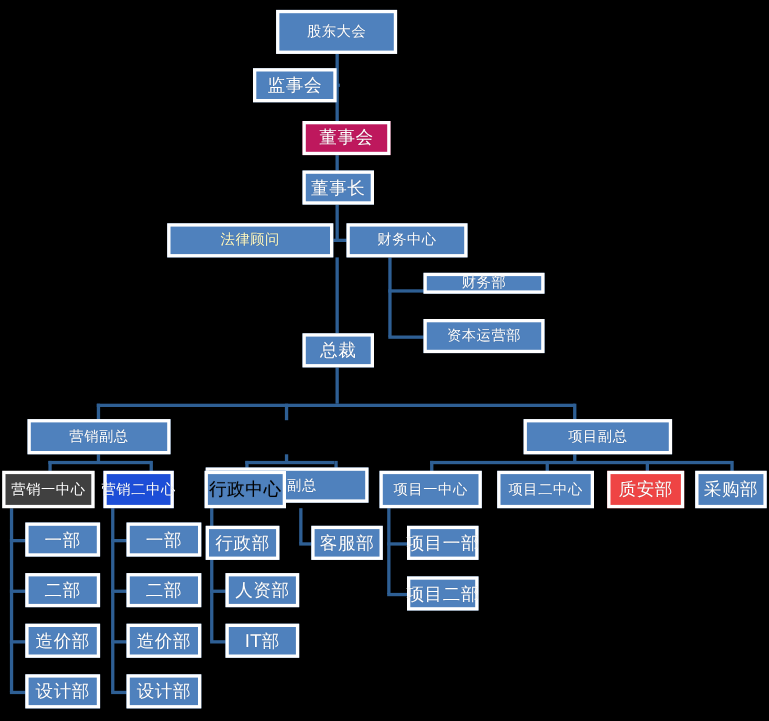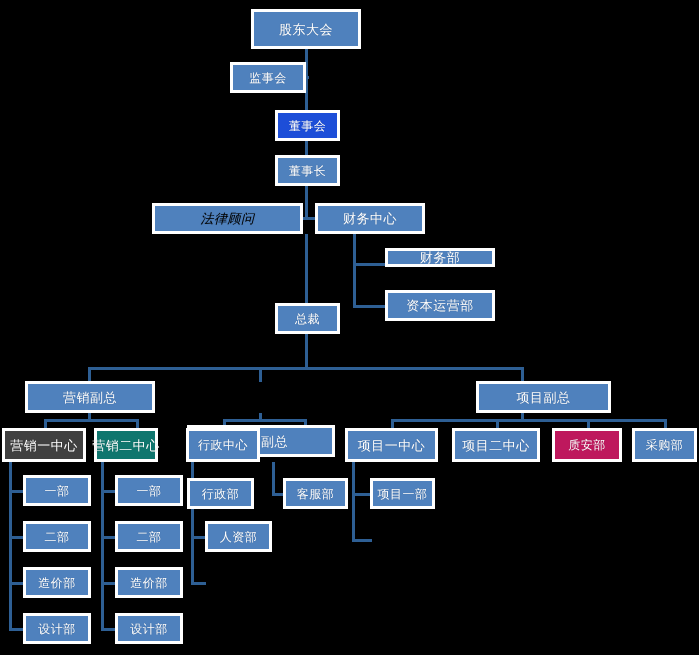--- a/index.html
+++ b/index.html
@@ -24,21 +24,21 @@
     display: flex;
     align-items: center;
     justify-content: center;
     font-size: 13px;
     line-height: 1;
     letter-spacing: 0.5px;
     white-space: nowrap;
     z-index: 3;
     text-shadow: 0 0 1px rgba(0,0,0,0.25);
   }
-  .node.small { font-size: 12px; }
+  .node.small { font-size: 16px; }
   .conn {
     position: absolute;
     background: #2e5f94;
     z-index: 1;
   }
   .conn.v { width: 3px; }
   .conn.h { height: 3px; }
 </style>
 </head>
 <body>
@@ -86,42 +86,44 @@
     <div class="conn h" style="left: 191px; top: 493px; width: 15px; background: rgb(46, 95, 148);"></div>
     <div class="conn h" style="left: 191px; top: 536px; width: 15px; background: rgb(46, 95, 148);"></div>
     <div class="conn h" style="left: 191px; top: 582px; width: 15px; background: rgb(46, 95, 148);"></div>
     <div class="conn v" style="left: 272px; top: 462px; height: 32px; background: rgb(46, 95, 148);"></div>
     <div class="conn h" style="left: 272px; top: 493px; width: 13px; background: rgb(46, 95, 148);"></div>
     <div class="conn v" style="left: 352px; top: 462px; height: 78px; background: rgb(46, 95, 148);"></div>
     <div class="conn h" style="left: 352px; top: 493px; width: 20px; background: rgb(46, 95, 148);"></div>
     <div class="conn h" style="left: 352px; top: 539px; width: 20px; background: rgb(46, 95, 148);"></div>
     <div class="node" style="left: 251px; top: 9px; width: 110px; height: 40px; background: rgb(79, 129, 189); border-color: rgb(255, 255, 255); color: rgb(255, 255, 255);">股东大会</div>
     <div class="node small" style="left: 230px; top: 62px; width: 76px; height: 31px; background: rgb(79, 129, 189); border-color: rgb(255, 255, 255); color: rgb(255, 255, 255);">监事会</div>
-    <div class="node small" style="left: 275px; top: 110px; width: 65px; height: 31px; background: #1d4ed8; border-color: rgb(255, 255, 255); color: rgb(255, 255, 255); font-family: Liberation Serif, serif;">董事会</div>
+    <div class="node small" style="left: 275px; top: 110px; width: 80px; height: 31px; background: #be185d; border-color: rgb(255, 255, 255); color: rgb(255, 255, 255); font-family: Liberation Serif, serif;">董事会</div>
     <div class="node small" style="left: 275px; top: 155px; width: 65px; height: 31px; background: rgb(79, 129, 189); border-color: rgb(255, 255, 255); color: rgb(255, 255, 255);">董事长</div>
-    <div class="node" style="left: 152px; top: 203px; width: 151px; height: 31px; background: rgb(79, 129, 189); border-color: rgb(255, 255, 255); color: #000000; font-style: italic;">法律顾问</div>
+    <div class="node" style="left: 152px; top: 203px; width: 151px; height: 31px; background: rgb(79, 129, 189); border-color: rgb(255, 255, 255); color: #fef9c3;">法律顾问</div>
     <div class="node" style="left: 315px; top: 203px; width: 110px; height: 31px; background: rgb(79, 129, 189); border-color: rgb(255, 255, 255); color: rgb(255, 255, 255);">财务中心</div>
     <div class="node" style="left: 385px; top: 248px; width: 110px; height: 19px; background: rgb(79, 129, 189); border-color: rgb(255, 255, 255); color: #ffffff;">财务部</div>
     <div class="node" style="left: 385px; top: 290px; width: 110px; height: 31px; background: rgb(79, 129, 189); border-color: rgb(255, 255, 255); color: rgb(255, 255, 255);">资本运营部</div>
     <div class="node small" style="left: 275px; top: 303px; width: 65px; height: 31px; background: rgb(79, 129, 189); border-color: rgb(255, 255, 255); color: rgb(255, 255, 255);">总裁</div>
     <div class="node" style="left: 25px; top: 381px; width: 130px; height: 32px; background: rgb(79, 129, 189); border-color: rgb(255, 255, 255); color: rgb(255, 255, 255);">营销副总</div>
     <div class="node" style="left: 187px; top: 381px; width: 148px; height: 32px; background: rgb(79, 129, 189); border-color: rgb(255, 255, 255); color: rgb(255, 255, 255); margin-top: 44px;">行政副总</div>
     <div class="node" style="left: 455px; top: 381px; width: 135px; height: 32px; background: rgb(79, 129, 189); border-color: rgb(255, 255, 255); color: rgb(255, 255, 255); margin-left: 21px;">项目副总</div>
     <div class="node" style="left: 2px; top: 428px; width: 84px; height: 34px; background: #404040; border-color: rgb(255, 255, 255); color: rgb(255, 255, 255);">营销一中心</div>
-    <div class="node" style="left: 94px; top: 428px; width: 64px; height: 34px; background: #0f766e; border-color: rgb(255, 255, 255); color: rgb(255, 255, 255);">营销二中心</div>
-    <div class="node small" style="left: 186px; top: 428px; width: 74px; height: 34px; background: rgb(79, 129, 189); border-color: rgb(255, 255, 255); color: #ffffff;">行政中心</div>
+    <div class="node" style="left: 94px; top: 428px; width: 64px; height: 34px; background: #1d4ed8; border-color: rgb(255, 255, 255); color: rgb(255, 255, 255);">营销二中心</div>
+    <div class="node small" style="left: 186px; top: 428px; width: 74px; height: 34px; background: rgb(79, 129, 189); border-color: rgb(255, 255, 255); color: #000000;">行政中心</div>
     <div class="node" style="left: 345px; top: 428px; width: 93px; height: 34px; background: rgb(79, 129, 189); border-color: rgb(255, 255, 255); color: rgb(255, 255, 255);">项目一中心</div>
     <div class="node" style="left: 452px; top: 428px; width: 88px; height: 34px; background: rgb(79, 129, 189); border-color: rgb(255, 255, 255); color: rgb(255, 255, 255);">项目二中心</div>
-    <div class="node small" style="left: 552px; top: 428px; width: 70px; height: 34px; background: #be185d; border-color: rgb(255, 255, 255); color: rgb(255, 255, 255); text-align: center;">质安部</div>
+    <div class="node small" style="left: 552px; top: 428px; width: 70px; height: 34px; background: #ef4444; border-color: rgb(255, 255, 255); color: rgb(255, 255, 255); text-align: center;">质安部</div>
     <div class="node small" style="left: 632px; top: 428px; width: 65px; height: 34px; background: rgb(79, 129, 189); border-color: rgb(255, 255, 255); color: rgb(255, 255, 255);">采购部</div>
     <div class="node small" style="left: 23px; top: 475px; width: 68px; height: 31px; background: rgb(79, 129, 189); border-color: rgb(255, 255, 255); color: rgb(255, 255, 255);">一部</div>
     <div class="node small" style="left: 23px; top: 521px; width: 68px; height: 31px; background: rgb(79, 129, 189); border-color: rgb(255, 255, 255); color: rgb(255, 255, 255);">二部</div>
     <div class="node small" style="left: 23px; top: 567px; width: 68px; height: 31px; background: rgb(79, 129, 189); border-color: rgb(255, 255, 255); color: rgb(255, 255, 255);">造价部</div>
     <div class="node small" style="left: 23px; top: 613px; width: 68px; height: 31px; background: rgb(79, 129, 189); border-color: rgb(255, 255, 255); color: rgb(255, 255, 255);">设计部</div>
     <div class="node small" style="left: 115px; top: 475px; width: 68px; height: 31px; background: rgb(79, 129, 189); border-color: rgb(255, 255, 255); color: rgb(255, 255, 255);">一部</div>
     <div class="node small" style="left: 115px; top: 521px; width: 68px; height: 31px; background: rgb(79, 129, 189); border-color: rgb(255, 255, 255); color: rgb(255, 255, 255);">二部</div>
     <div class="node small" style="left: 115px; top: 567px; width: 68px; height: 31px; background: rgb(79, 129, 189); border-color: rgb(255, 255, 255); color: rgb(255, 255, 255);">造价部</div>
     <div class="node small" style="left: 115px; top: 613px; width: 68px; height: 31px; background: rgb(79, 129, 189); border-color: rgb(255, 255, 255); color: rgb(255, 255, 255);">设计部</div>
     <div class="node small" style="left: 187px; top: 478px; width: 67px; height: 31px; background: rgb(79, 129, 189); border-color: rgb(255, 255, 255); color: rgb(255, 255, 255);">行政部</div>
     <div class="node small" style="left: 205px; top: 521px; width: 67px; height: 31px; background: rgb(79, 129, 189); border-color: rgb(255, 255, 255); color: rgb(255, 255, 255);">人资部</div>
+    <div class="node small" style="left: 205px; top: 567px; width: 67px; height: 31px; background: rgb(79, 129, 189); border-color: rgb(255, 255, 255); color: rgb(255, 255, 255);">IT部</div>
     <div class="node small" style="left: 283px; top: 478px; width: 65px; height: 31px; background: rgb(79, 129, 189); border-color: rgb(255, 255, 255); color: rgb(255, 255, 255);">客服部</div>
     <div class="node small" style="left: 370px; top: 478px; width: 65px; height: 31px; background: rgb(79, 129, 189); border-color: rgb(255, 255, 255); color: rgb(255, 255, 255);">项目一部</div>
+    <div class="node small" style="left: 370px; top: 524px; width: 65px; height: 31px; background: rgb(79, 129, 189); border-color: rgb(255, 255, 255); color: rgb(255, 255, 255);">项目二部</div>
   </div>
 
 </body></html>

